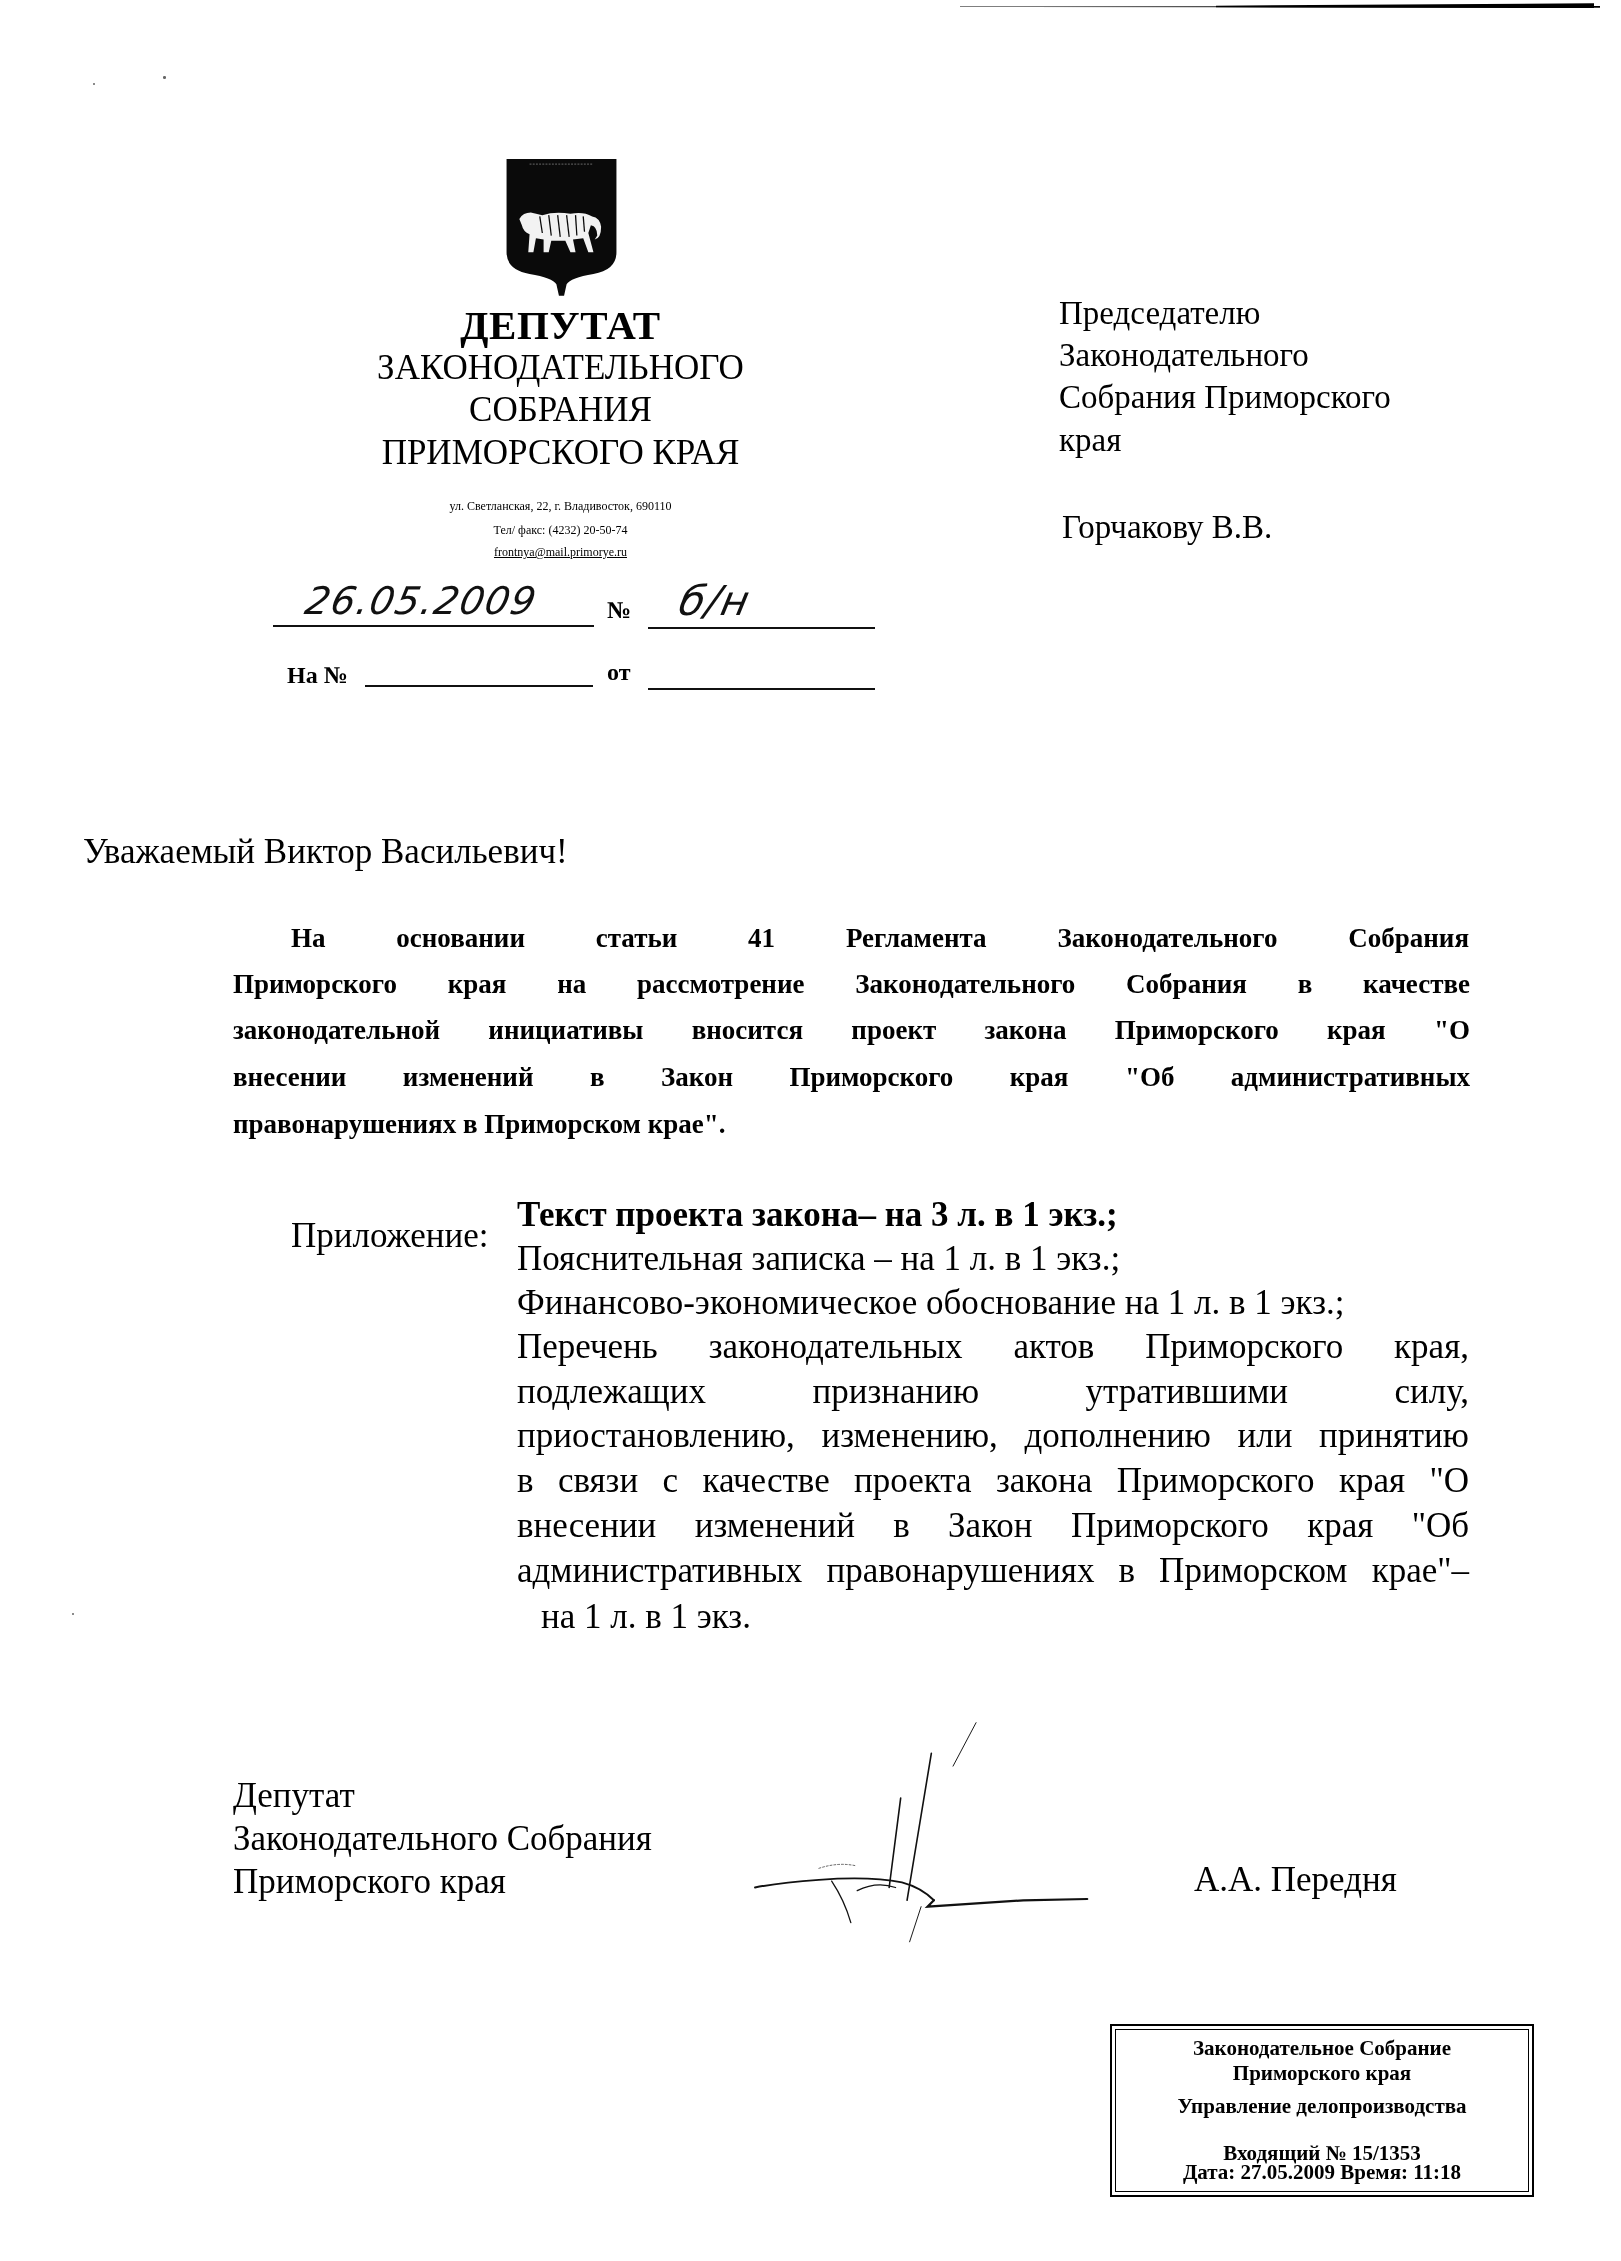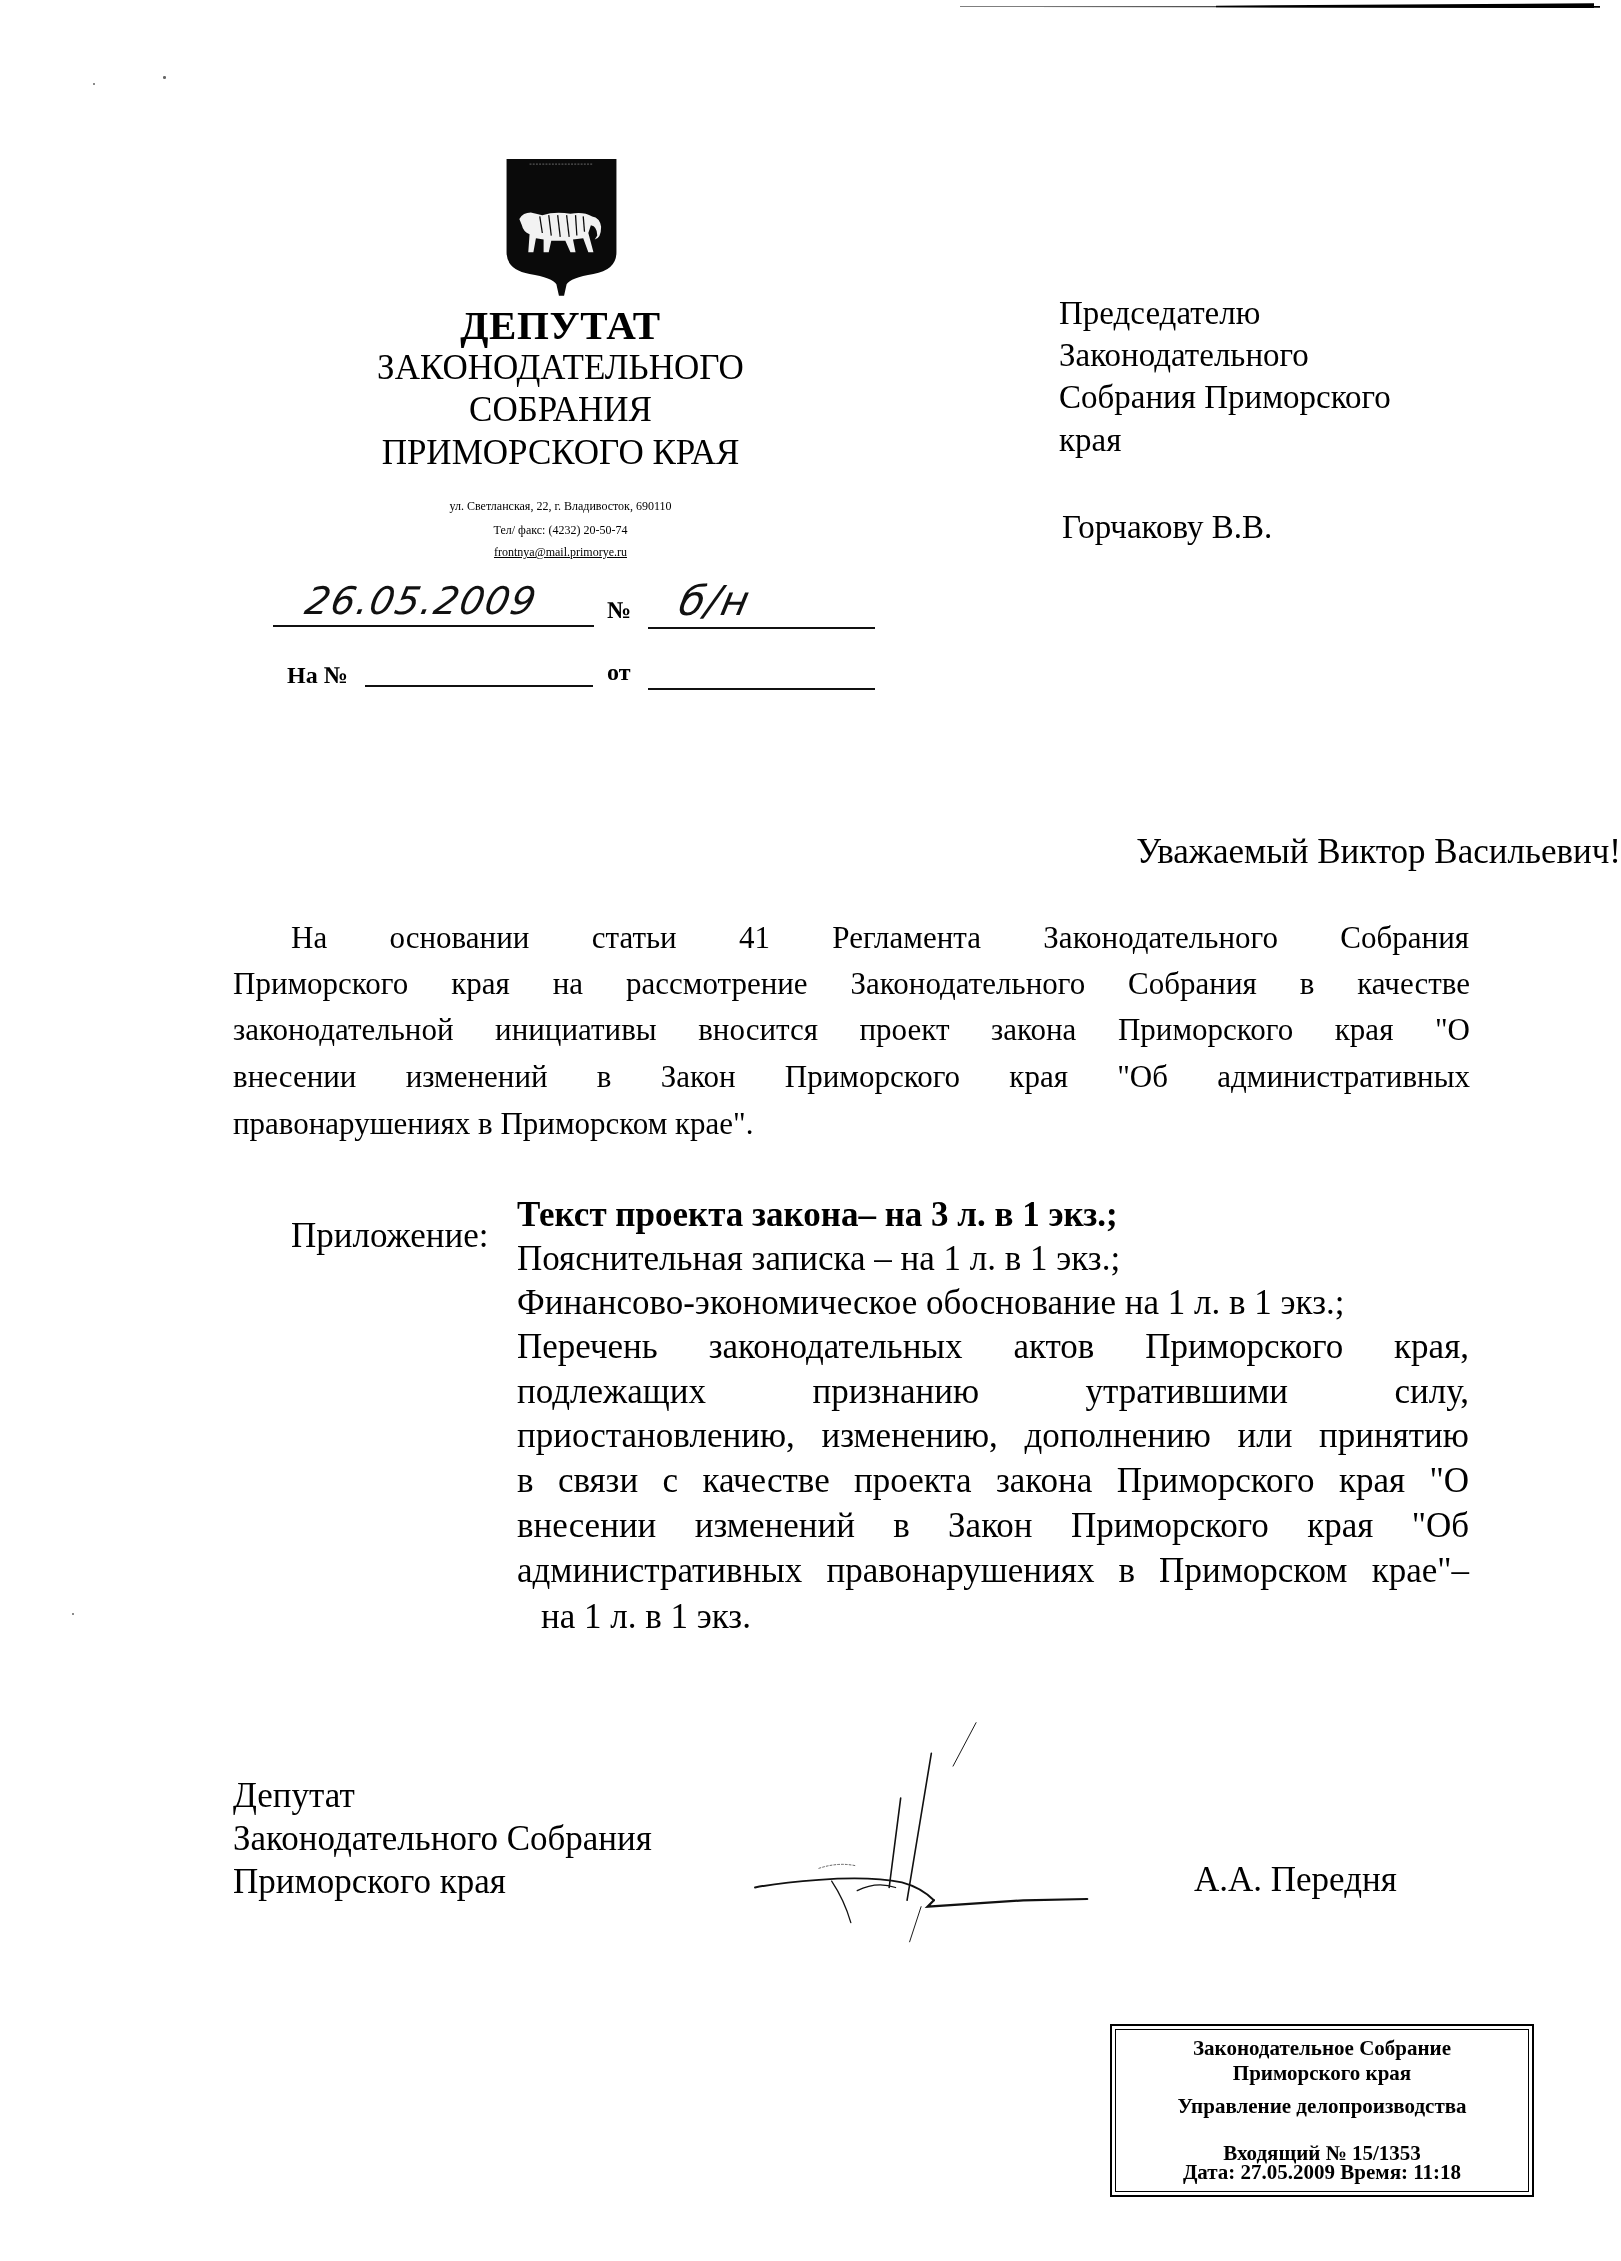--- a/index.html
+++ b/index.html
@@ -23,23 +23,23 @@
 
   .rule { position: absolute; height: 1.9px; background: #111; }
   .hand { position: absolute; font-family: "DejaVu Sans", sans-serif; font-style: italic;
           font-size: 38px; letter-spacing: 1.3px; color: #111; transform: skewX(-12deg); white-space: nowrap; }
   .reg-label { position: absolute; font-weight: bold; font-size: 24px; white-space: nowrap; }
 
   
   .rcpt { position: absolute; left: 1059px; font-size: 33px; line-height: 42px; white-space: nowrap; }
 
   
-  .greet { position: absolute; left: 0; width: 1621px; text-align: right; top: 832px; font-size: 35px; padding-left: 83px; box-sizing: border-box; }
-  .body-line { position: absolute; left: 233px; width: 1237px; font-size: 31px; line-height: 38px;
-               text-align: justify; text-align-last: justify; white-space: nowrap; }
+  .greet { position: absolute; left: 0; width: 1621px; text-align: left; top: 832px; font-size: 35px; padding-left: 83px; box-sizing: border-box; }
+  .body-line { position: absolute; left: 233px; width: 1237px; font-size: 27px; line-height: 38px;
+               text-align: justify; text-align-last: justify; white-space: nowrap; font-weight: bold; }
   .body-line.first { left: 291px; width: 1178px; }
   .body-line.last { text-align-last: left; }
   .att-label { position: absolute; left: 291px; font-size: 35px; white-space: nowrap; margin-top: 20px; }
   .att-line { position: absolute; left: 517px; width: 952px; font-size: 35px; line-height: 38px;
               text-align: justify; text-align-last: justify; white-space: nowrap; }
   .att-line.left { text-align-last: left; }
 
   .sig-text { position: absolute; left: 233px; font-size: 35px; white-space: nowrap; }
   .sig-name { position: absolute; left: 1194px; font-size: 35px; white-space: nowrap; }
 

